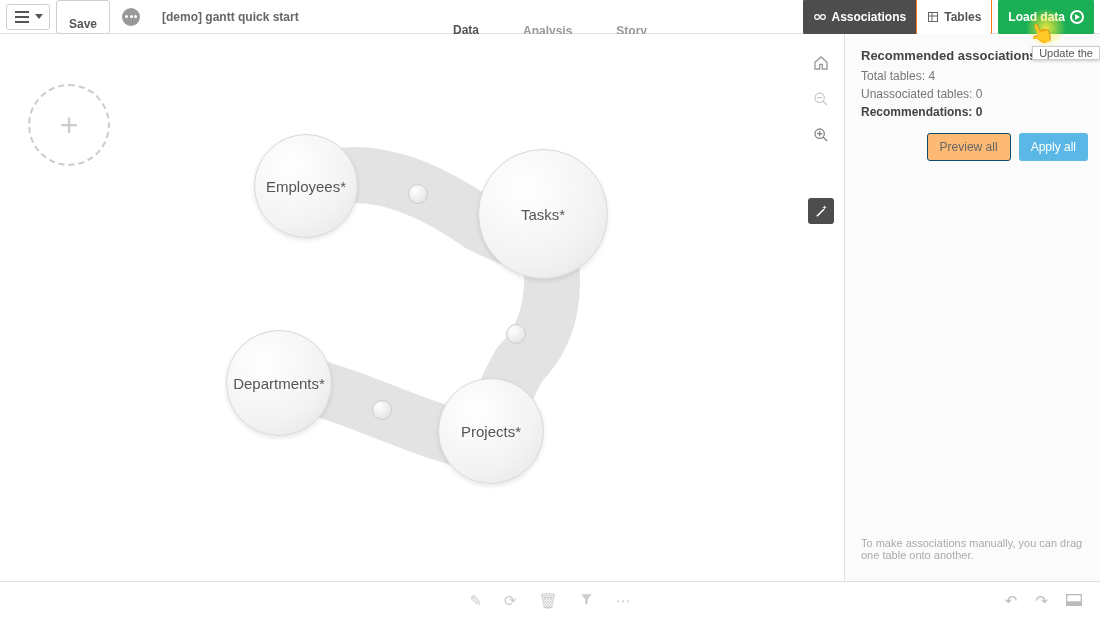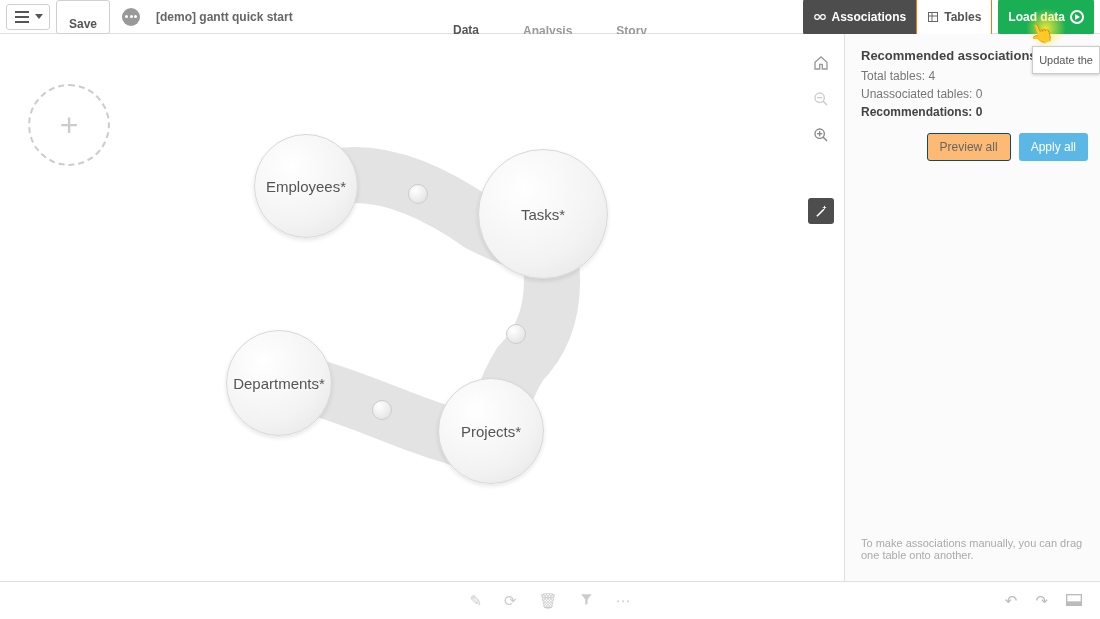--- a/index.html
+++ b/index.html
@@ -8,40 +8,40 @@
   
   .topbar { height: 34px; border-bottom: 1px solid #e0e0e0; display: flex; align-items: center; padding: 0 6px; }
   .menu-btn { width: 44px; height: 26px; border: 1px solid #d0d0d0; border-radius: 3px; display: flex; align-items: center; justify-content: center; gap: 2px; cursor: pointer; background: #fff; }
   .hamburger { display: flex; flex-direction: column; gap: 3px; margin-left: 2px;}
   .hamburger span { width: 14px; height: 2px; background: #555; }
   .caret-down { width: 0; height: 0; border-left: 4px solid transparent; border-right: 4px solid transparent; border-top: 5px solid #555; margin-left: 4px; }
   .save-btn { height: 26px; padding: 16px 12px; border: 1px solid #d0d0d0; border-radius: 3px; background: #fff; font-size: 12px; font-weight: bold; color: #555; margin-left: 6px; cursor: pointer; }
   .app-icon { width: 18px; height: 18px; border-radius: 50%; background: #999; margin-left: 12px; flex-shrink: 0; display: flex; align-items: center; justify-content: center;}
   .app-icon-dots { display:flex; gap:1.5px;}
   .app-icon-dots span { width:3px; height:3px; background:#fff; border-radius:50%;}
-  .app-title { font-size: 12px; font-weight: bold; color: #666; margin-left: 16px; white-space: nowrap; }
+  .app-title { font-size: 12px; font-weight: bold; color: #666; margin-left: 22px; white-space: nowrap; }
 
   .center-tabs { position: absolute; left: 50%; transform: translateX(-50%); display: flex; height: 34px; margin-top: 29px; }
   .ctab { height: 34px; display: flex; align-items: center; padding: 0 22px; font-size: 12px; font-weight: bold; color: #999; cursor: pointer; }
   .ctab.active { color: #555; border-bottom: 3px solid #f2a900; }
 
   .right-buttons { margin-left: auto; display: flex; gap: 0; align-items: center; }
   .pill-btn { height: 26px; display: flex; align-items: center; padding: 18px 10px; font-size: 12px; font-weight: bold; cursor: pointer; border-radius: 3px; }
   .assoc-btn { background: #4d4d4d; color: #fff; border-top-right-radius:0; border-bottom-right-radius:0;}
   .tables-btn { background: #fff; color: #555; border: 1px solid #f97316; border-top-left-radius:0; border-bottom-left-radius:0; margin-right:6px;}
   .load-btn { background: #1aaf54; color: #fff; margin-left: 0; position: relative; }
   .btn-icon { margin-right: 5px; display:inline-flex;}
   .play-circ { width:14px; height:14px; border:2px solid #fff; border-radius:50%; display:flex; align-items:center; justify-content:center; margin-left:5px;}
   .play-tri { width:0; height:0; border-left:5px solid #fff; border-top:3px solid transparent; border-bottom:3px solid transparent; margin-left:1px;}
 
   
   .cursor-spot { position:absolute; top: 8px; right: 34px; width: 40px; height: 40px; border-radius: 50%; background: radial-gradient(circle, rgba(255,235,59,0.9) 0%, rgba(255,235,59,0.0) 70%); pointer-events: none; z-index: 50;}
   .cursor-hand { position:absolute; top:22px; right:46px; font-size:20px; z-index:51; pointer-events:none; transform: rotate(-20deg);}
   
-  .tooltip { position:absolute; top:46px; right:0; background:#fff; border:1px solid #ccc; padding:7px 6px; font-size:11px; color:#555; box-shadow:0 1px 3px rgba(0,0,0,0.2); z-index:40; white-space:nowrap;}
+  .tooltip { position:absolute; top:46px; right:0; background:#fff; border:1px solid #ccc; padding:0 6px; font-size:11px; color:#555; box-shadow:0 1px 3px rgba(0,0,0,0.2); z-index:40; white-space:nowrap;}
 
   
   .main { position: absolute; top: 34px; bottom: 38px; left: 0; right: 0; display: flex; }
   .canvas { flex: 1; position: relative; background: #fff; }
   .side-tools { position: absolute; right: 10px; top: 16px; display: flex; flex-direction: column; gap: 10px; }
   .tool-ic { width: 26px; height: 26px; display: flex; align-items: center; justify-content: center; color: #999; cursor: pointer; border-radius:3px;}
   .tool-ic.dark { background: #4d4d4d; color: #fff; }
 
   .add-circle { position:absolute; top:50px; left:28px; width:82px; height:82px; border:2px dashed #ccc; border-radius:50%; display:flex; align-items:center; justify-content:center; cursor:pointer;}
   .add-circle .plus { font-size:32px; color:#ccc; font-weight:300;}

